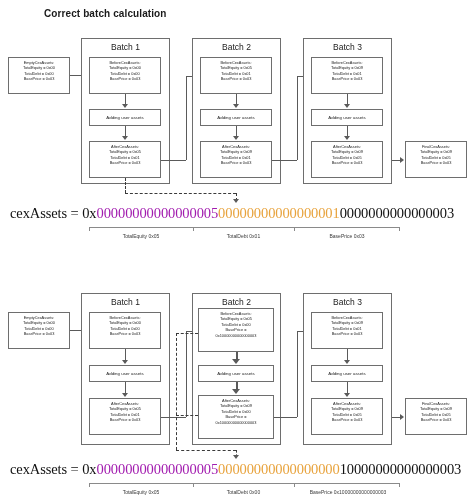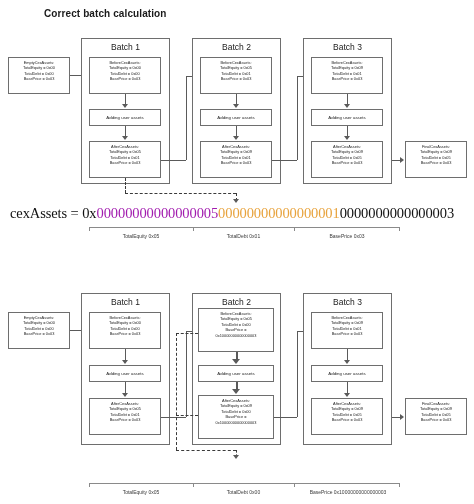--- a/index.html
+++ b/index.html
@@ -322,20 +322,23 @@
     <span class="ln">BasePrice = 0x03</span>
   </div>
 
   <div class="dline-h" style="left:176px; top:333px; width:22px;"></div>
   <div class="dline-v" style="left:176px; top:333px; height:117px;"></div>
   <div class="dline-h" style="left:176px; top:450px; width:60px;"></div>
   <div class="dline-h" style="left:176px; top:415px; width:22px;"></div>
   <div class="dline-v" style="left:236px; top:450px; height:7px;"></div>
   <div class="arrow-d" style="left:233px; top:455px;"></div>
 
+  <div class="hexrow" style="left:10px; top:461px;">
+    <span>cexAssets = </span><span class="hex-black">0x</span><span class="hex-green">00000000000000005</span><span class="hex-orange">00000000000000000</span><span class="hex-black">10000000000000003</span>
+  </div>
 
   <div class="brace" style="left:89px; top:483px; width:311px;">
     <div class="bar" style="left:0; width:311px;"></div>
     <div class="tickL" style="left:0;"></div>
     <div class="tickM" style="left:104px;"></div>
     <div class="tickM" style="left:205px;"></div>
     <div class="tickR" style="left:310px;"></div>
   </div>
   <div class="span-label" style="left:89px; top:489px; width:104px;">TotalEquity 0x05</div>
   <div class="span-label" style="left:193px; top:489px; width:101px;">TotalDebt 0x00</div>

